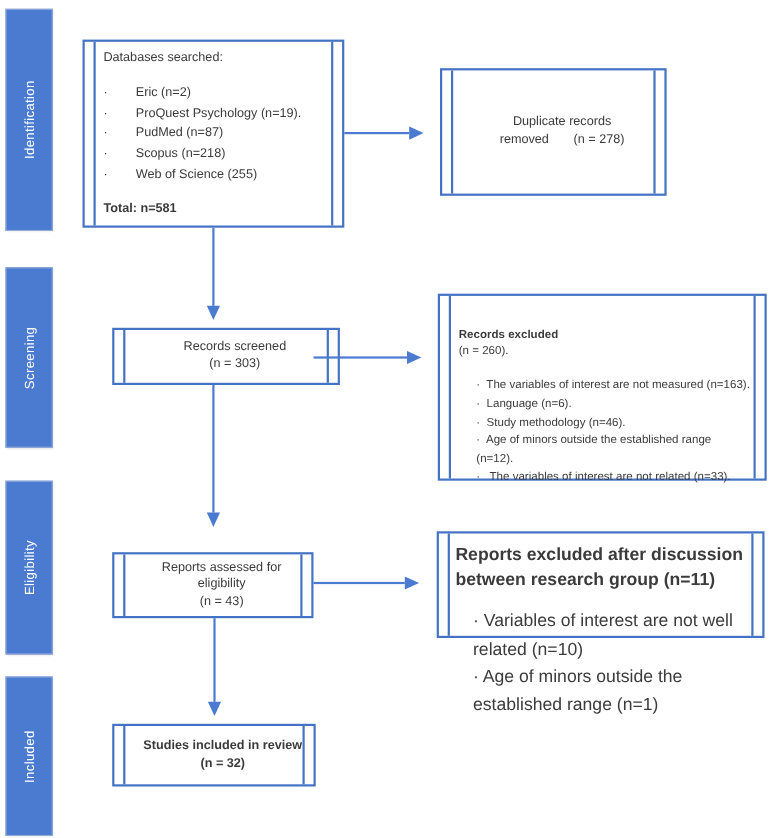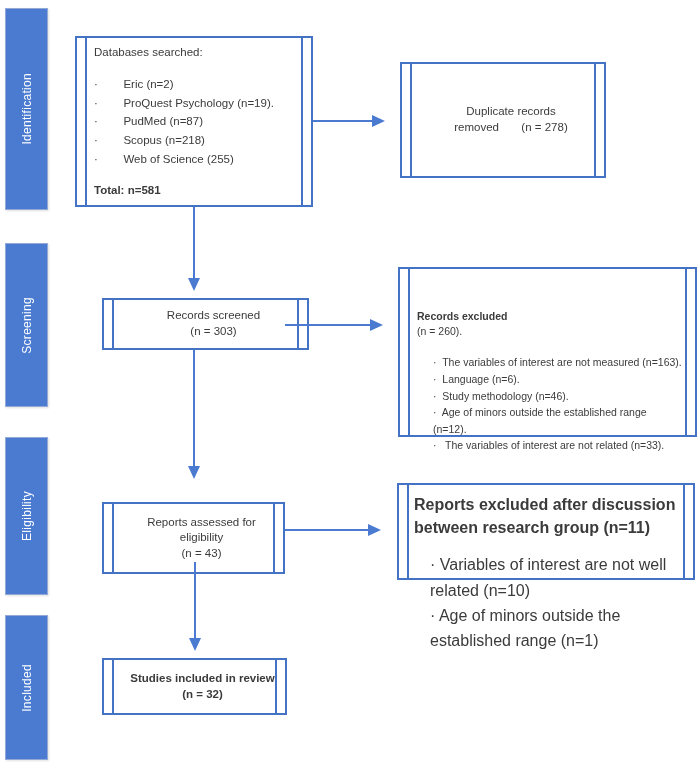--- a/index.html
+++ b/index.html
@@ -53,21 +53,21 @@
     width: 2px;
     background: #4472c4;
   }
   .fbox::before { left: 8px; }
   .fbox::after  { right: 8px; }
 
   #box-databases        { left: 75px;  top: 36px;  width: 238px; height: 171px; }
   #box-duplicates       { left: 400px; top: 62px;  width: 206px; height: 116px; }
   #box-screened         { left: 102px; top: 298px; width: 207px; height: 52px;  }
   #box-records-excluded { left: 398px; top: 267px; width: 299px; height: 170px; }
-  #box-assessed         { left: 102px; top: 502px; width: 183px; height: 72px;  }
+  #box-assessed         { left: 102px; top: 502px; width: 183px; height: 60px;  }
   #box-reports-excluded { left: 397px; top: 483px; width: 298px; height: 97px;  }
   #box-included         { left: 102px; top: 658px; width: 185px; height: 57px; font-weight: bold;  }
 
   .center-box {
     display: flex;
     flex-direction: column;
     align-items: center;
     justify-content: center;
     text-align: center;
     font-size: 11.5px;
@@ -75,21 +75,21 @@
   }
   .cline { white-space: pre-wrap; }
 
   
   #box-databases { padding: 8px 16px 0 17px; font-size: 11.5px; }
   .db-title { margin-bottom: 17px; }
   .db-item  { white-space: pre-wrap; line-height: 1.62; }
   .db-total { font-weight: bold; margin-top: 16px; }
 
   
-  #box-records-excluded { padding: 40px 12px 0 17px; font-size: 10.5px; }
+  #box-records-excluded { padding: 28px 12px 0 17px; font-size: 10.5px; }
   #box-reports-excluded { padding: 8px 12px 0 15px;  font-size: 16px; }
   .bold-title { font-weight: bold; line-height: 1.45; }
   .ex-sub { line-height: 1.45; }
   .ex-gap { height: 15px; }
   .ex-gap-sm { height: 13px; }
   .ex-item { white-space: pre-wrap; line-height: 1.58; margin-left: 16px; }
 
   
   .shaft { position: absolute; background: #4a7bd0; }
   .shaft.h { height: 2px; }

